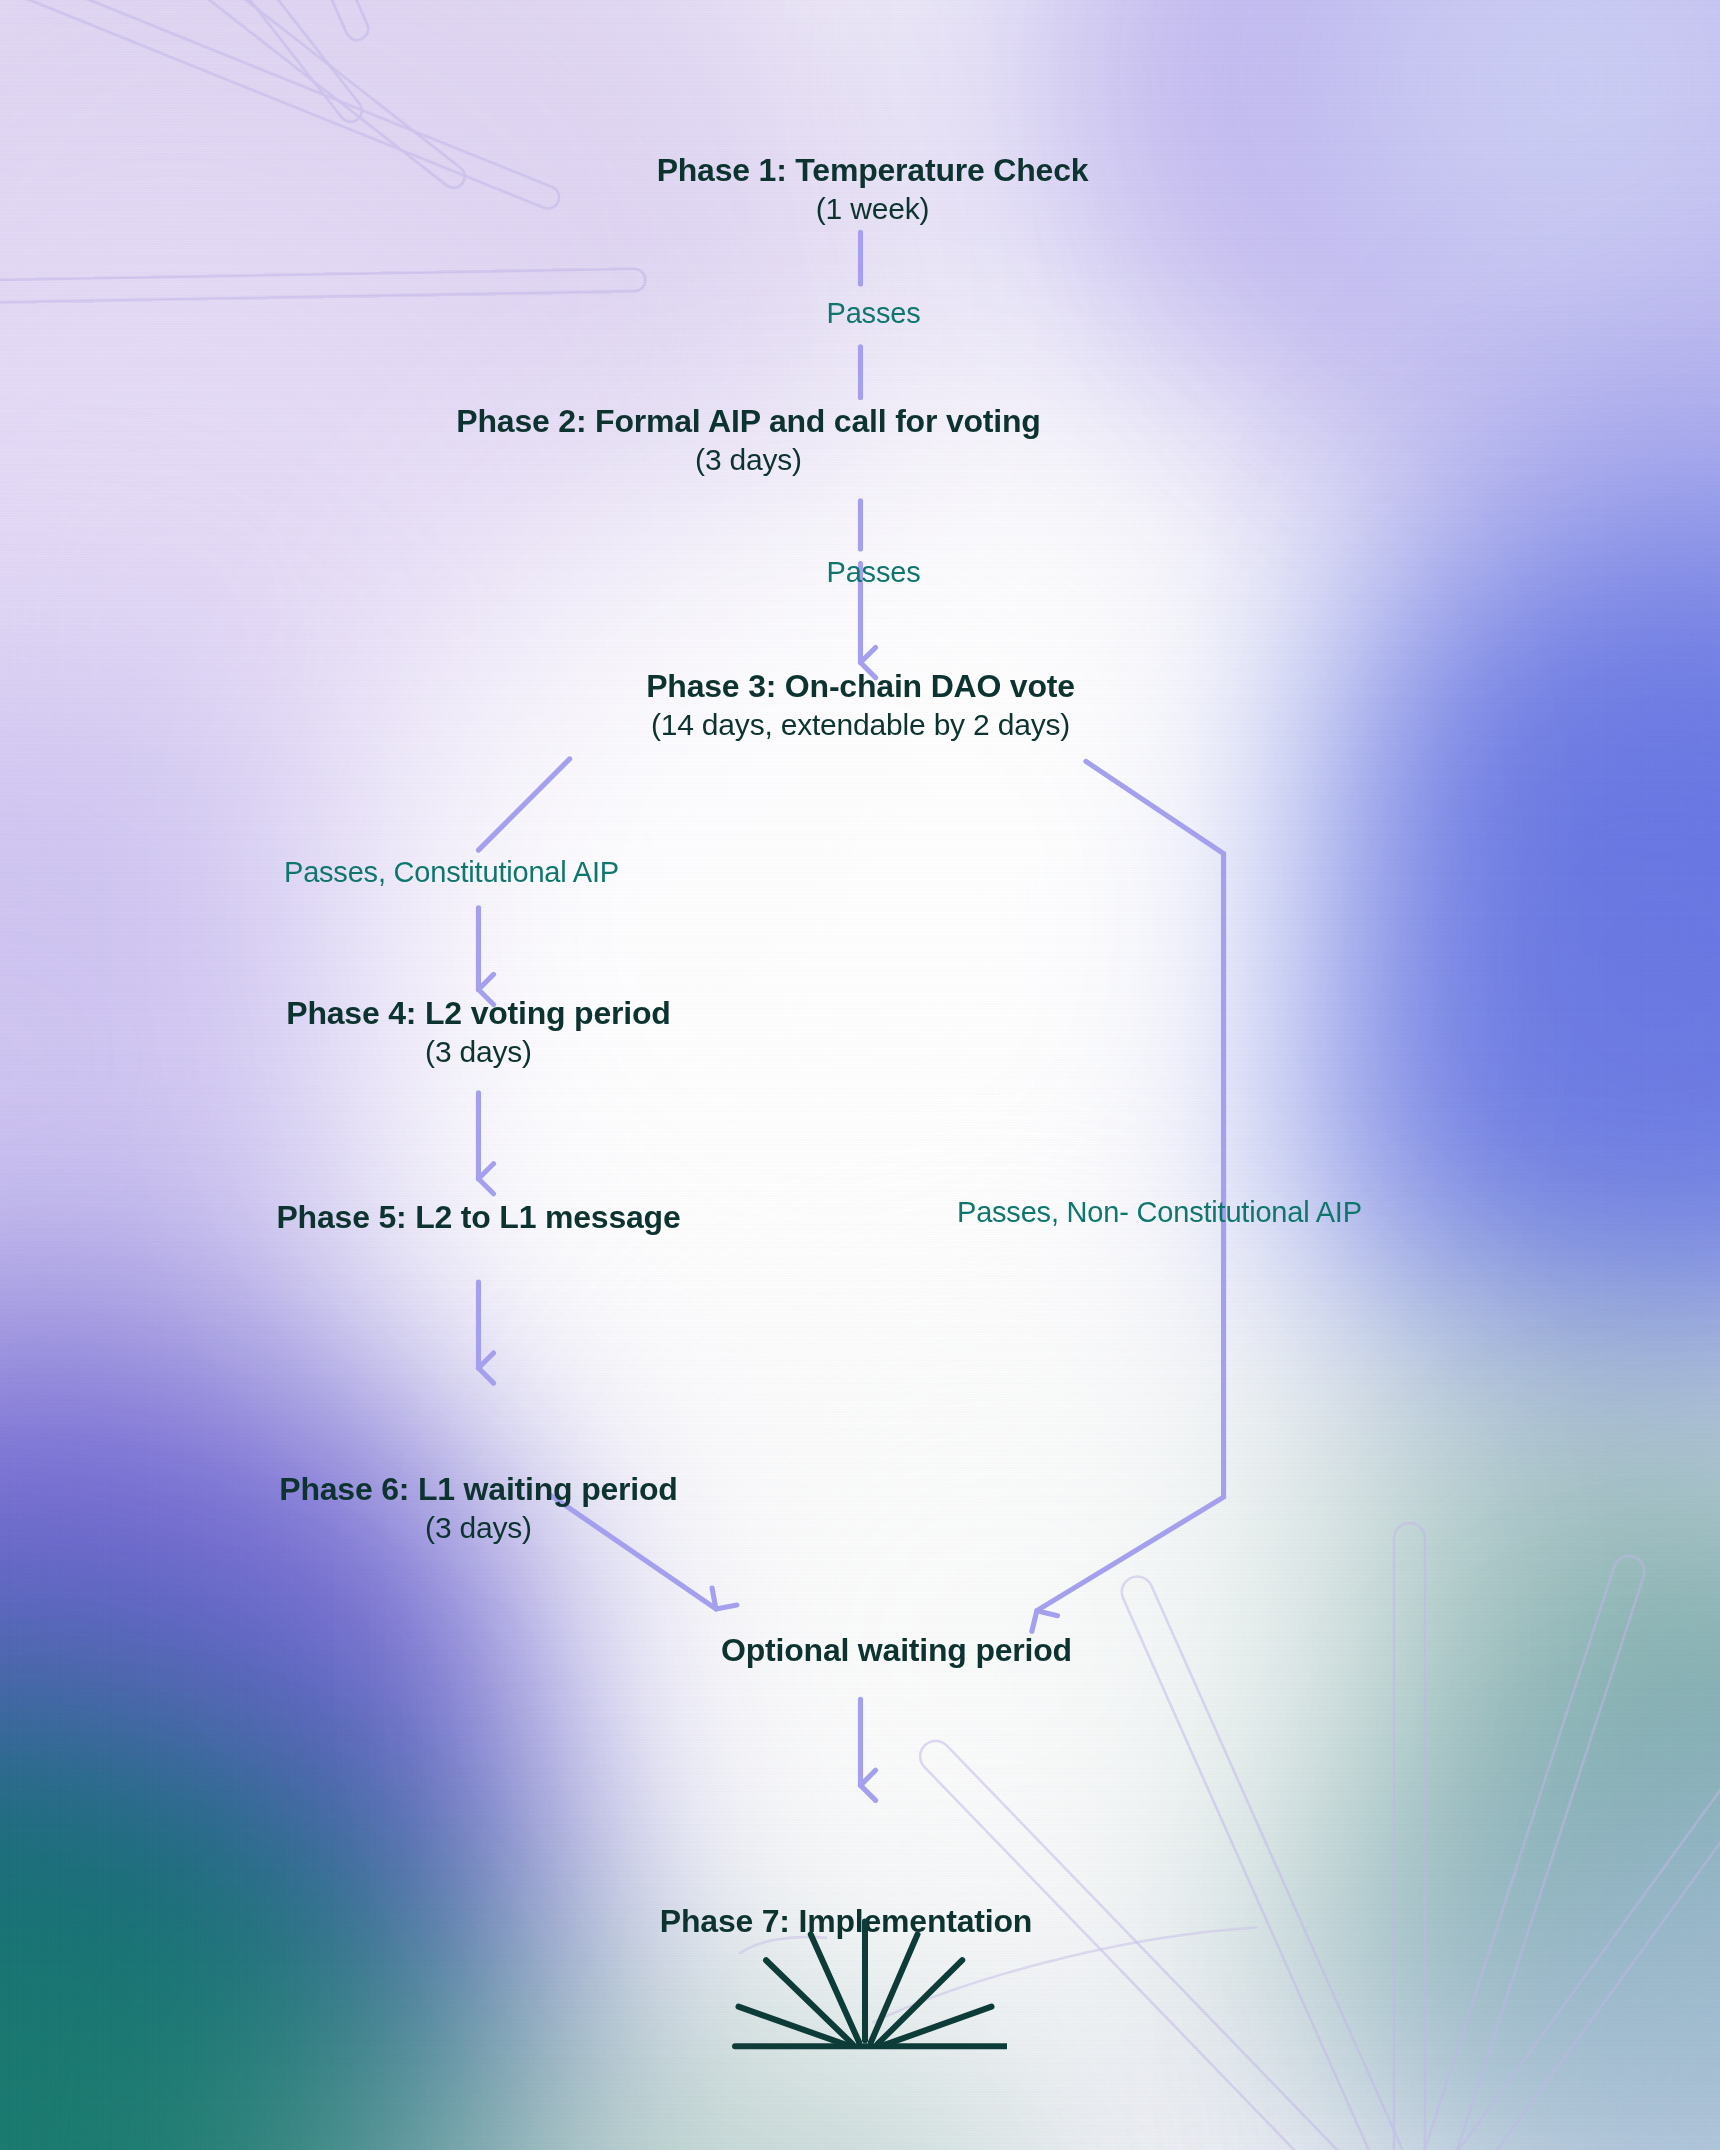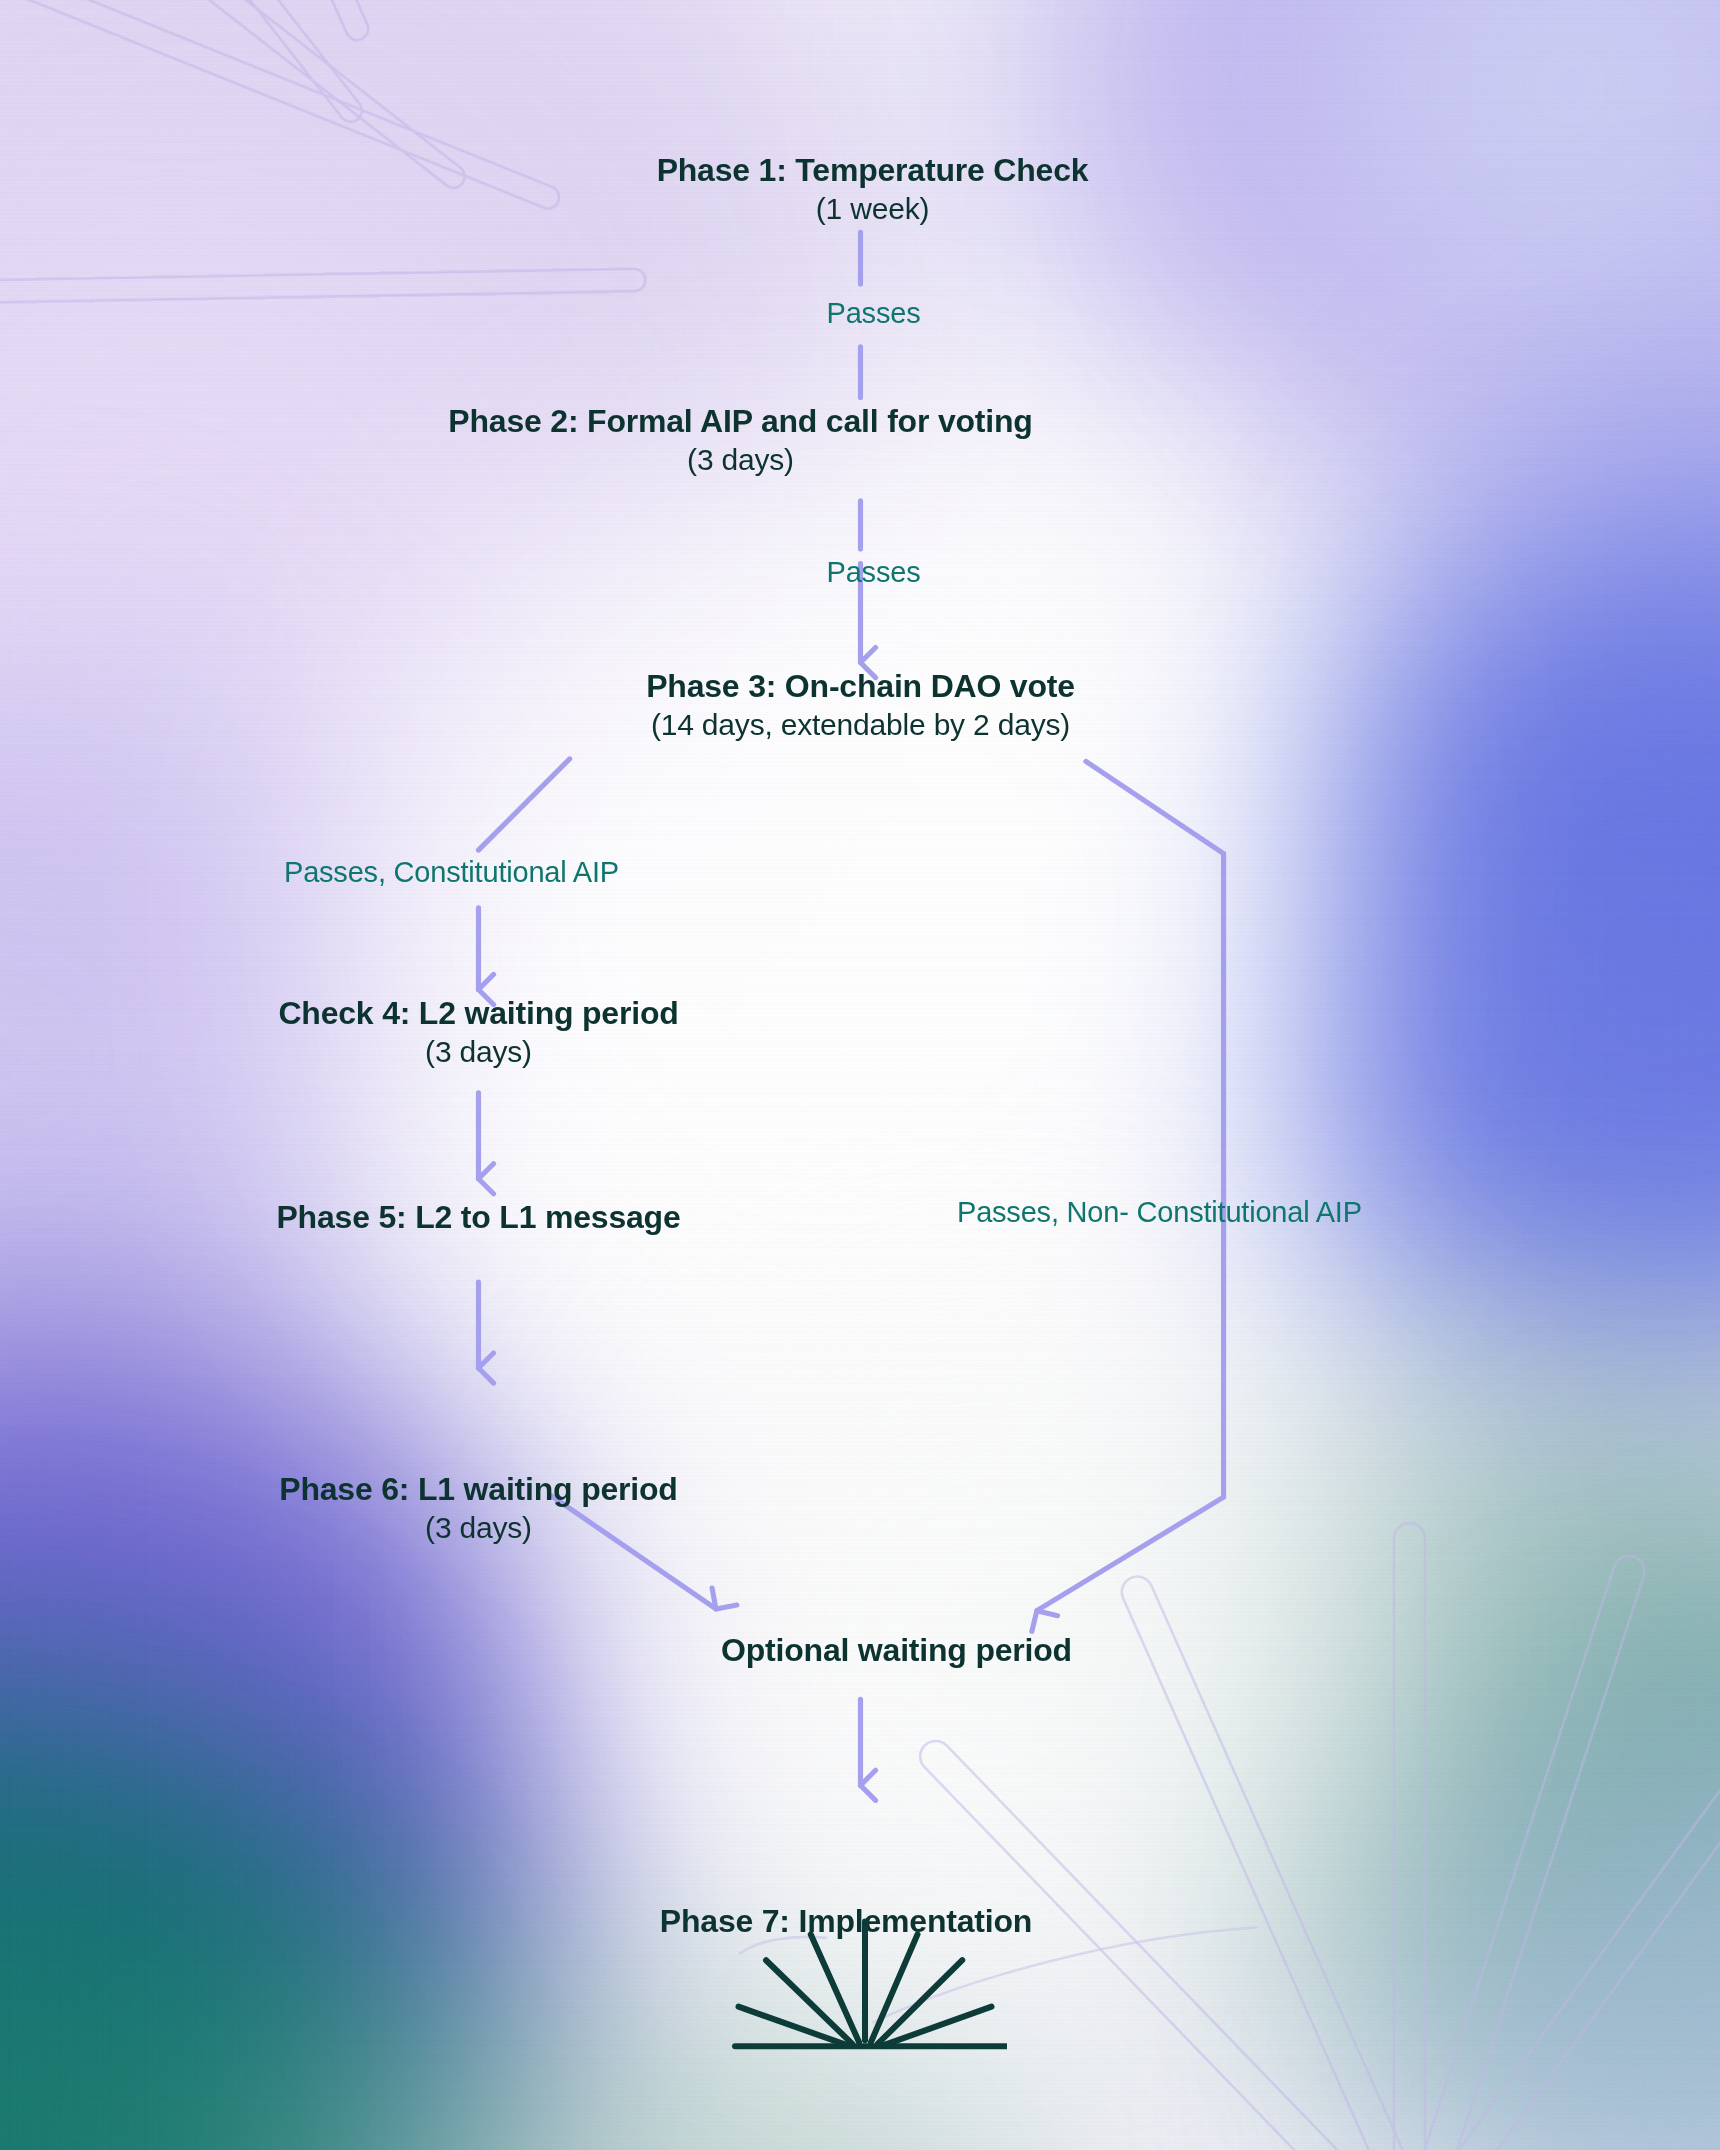--- a/index.html
+++ b/index.html
@@ -170,32 +170,32 @@
 
       <line x1="1000" y1="1975" x2="1000" y2="2075" marker-end="url(#ah)"></line>
     </g>
   </svg>
 
   <div class="node" style="left:0;  top:153px; width:1721px;padding-left:24px;">
     <span class="ttl">Phase 1: Temperature Check</span>
     <span class="sub">(1 week)</span>
   </div>
 
-  <div class="node" style="left:0;  top:404px; width:1481px;">
+  <div class="node" style="left:8px;  top:404px; width:1481px;">
     <span class="ttl">Phase 2: Formal AIP and call for voting</span>
     <span class="sub">(3 days)</span>
   </div>
 
   <div class="node" style="left:0;  top:669px; width:1721px;">
     <span class="ttl">Phase 3: On-chain DAO vote</span>
     <span class="sub">(14 days, extendable by 2 days)</span>
   </div>
 
   <div class="node" style="left:0;  top:996px; width:957px;">
-    <span class="ttl">Check 4: L2 waiting period</span>
+    <span class="ttl">Phase 4: L2 voting period</span>
     <span class="sub">(3 days)</span>
   </div>
 
   <div class="node" style="left:0;  top:1200px; width:957px;">
     <span class="ttl">Phase 5: L2 to L1 message</span>
   </div>
 
   <div class="node" style="left:0;  top:1472px; width:957px;">
     <span class="ttl">Phase 6: L1 waiting period</span>
     <span class="sub">(3 days)</span>

